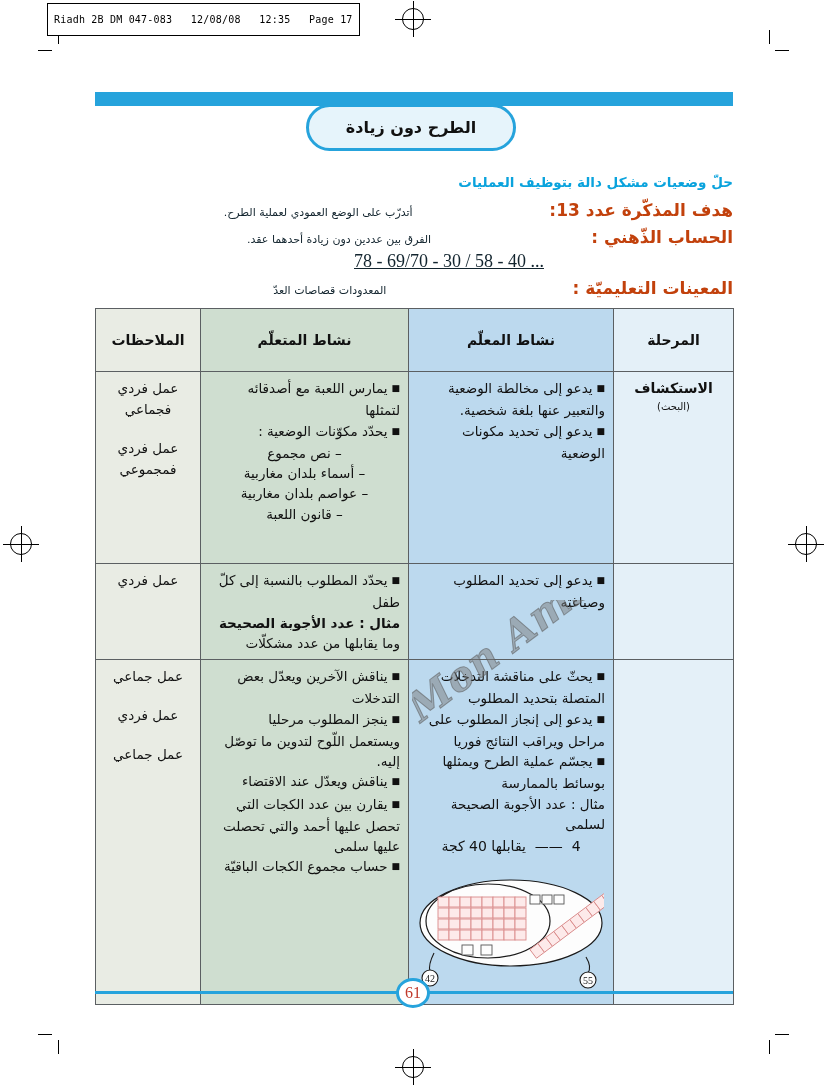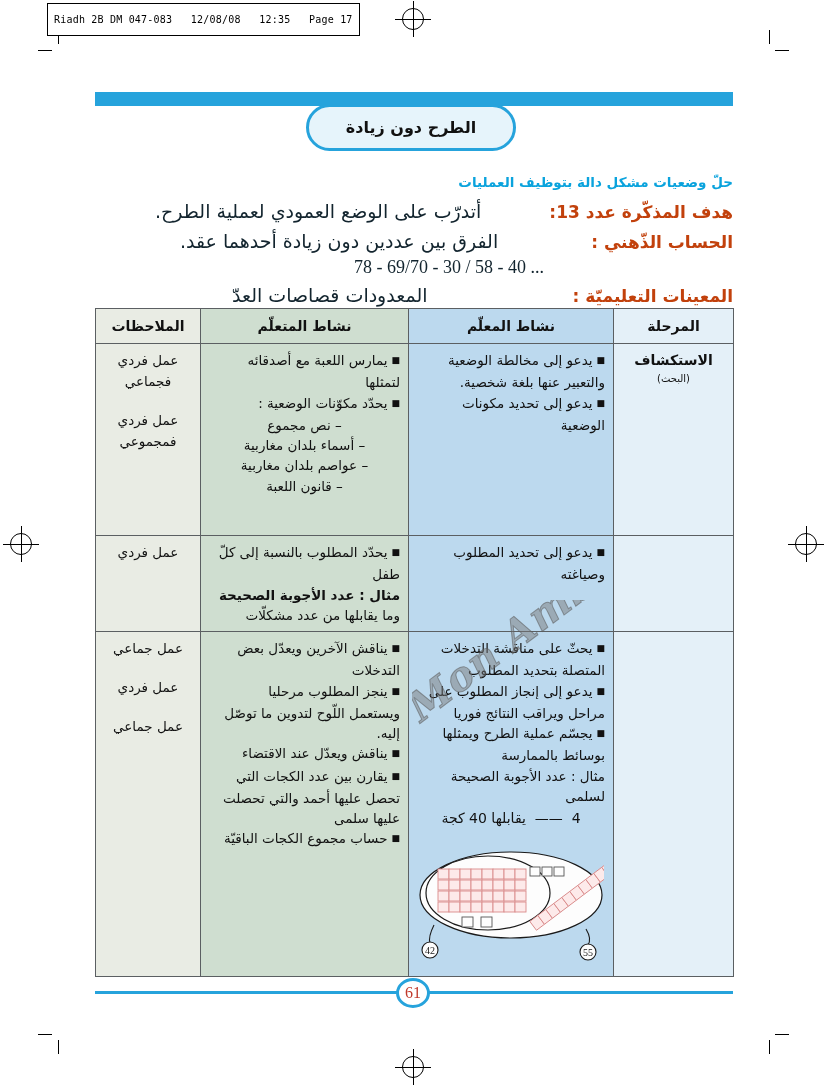--- a/index.html
+++ b/index.html
@@ -145,31 +145,32 @@
     font-weight: bold;
     color: #c2410c;
     white-space: nowrap;
     font-size: 17px;
     letter-spacing: -0.3px;
   }
   .meta-value {
     flex: 1;
     text-align: center;
     color: #12242e;
-    font-size: 19px;
+    font-size: 11px;
     padding-right: 8px;
   }
   .meta-numbers {
     text-align: center;
     font-size: 18px;
     color: #12242e;
     direction: ltr;
     margin: 2px 0 4px 0;
     padding-left: 70px;
     font-family: "Liberation Serif", serif;
+    text-decoration: underline;
   }
 
   
   table.plan {
     position: absolute;
     left: 95px;
     top: 308px;
     width: 638px;
     border-collapse: collapse;
     table-layout: fixed;
@@ -180,21 +181,21 @@
     vertical-align: top;
     padding: 6px 8px;
     font-size: 13.5px;
     line-height: 1.5;
     color: #111;
   }
   table.plan th {
     text-align: center;
     font-weight: bold;
     font-size: 14px;
-    padding: 6px 4px;
+    padding: 20px 4px;
     vertical-align: middle;
     height: 22px;
   }
   col.c-marhala { width: 120px; }
   col.c-teacher { width: 205px; }
   col.c-learner { width: 208px; }
   col.c-notes   { width: 105px; }
 
   th.h-marhala { background: #e4f0f8; }
   th.h-teacher { background: #bcd9ee; }

